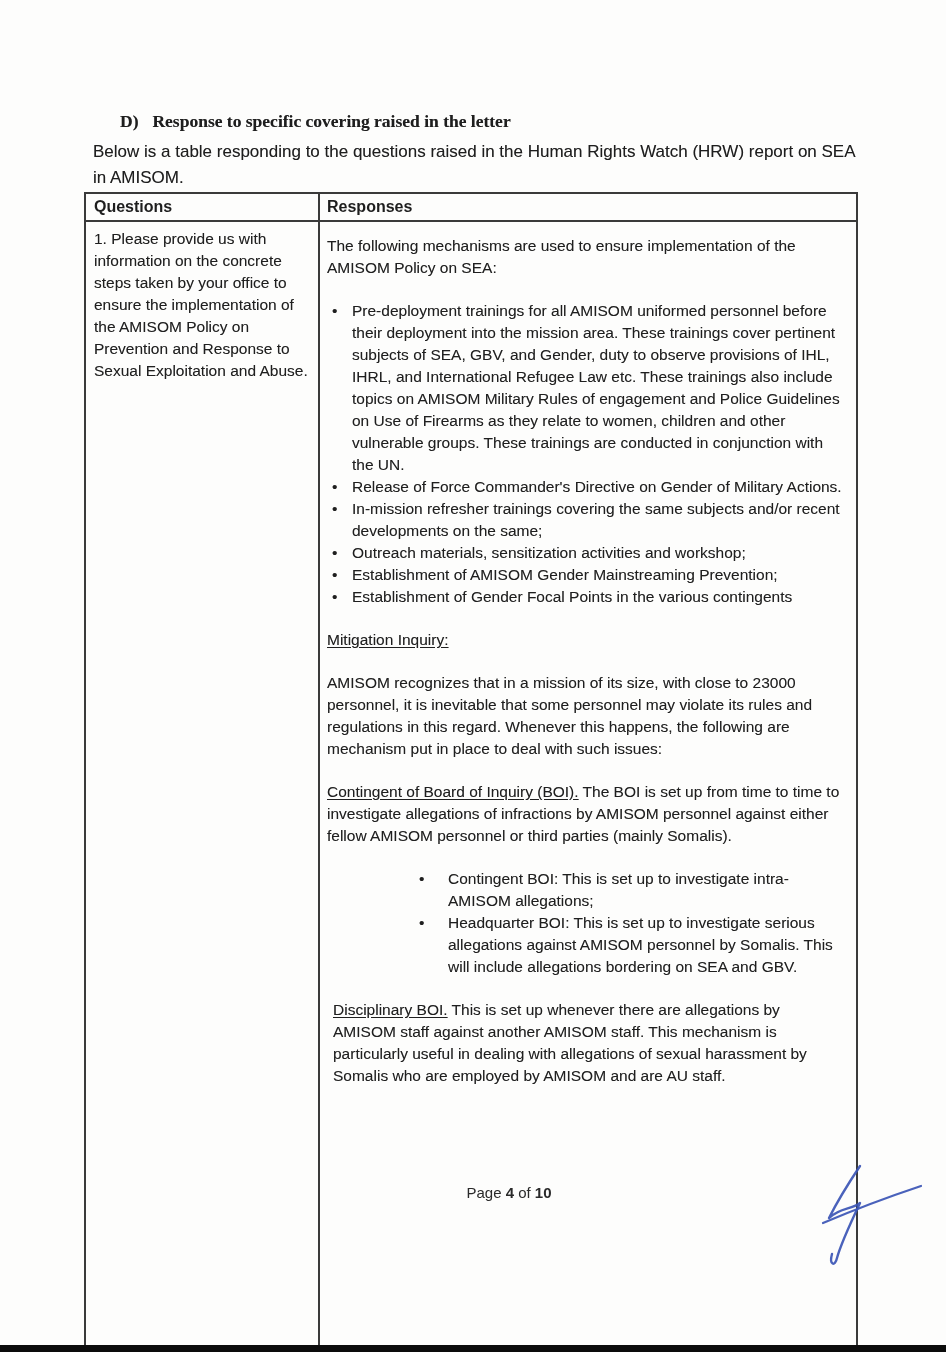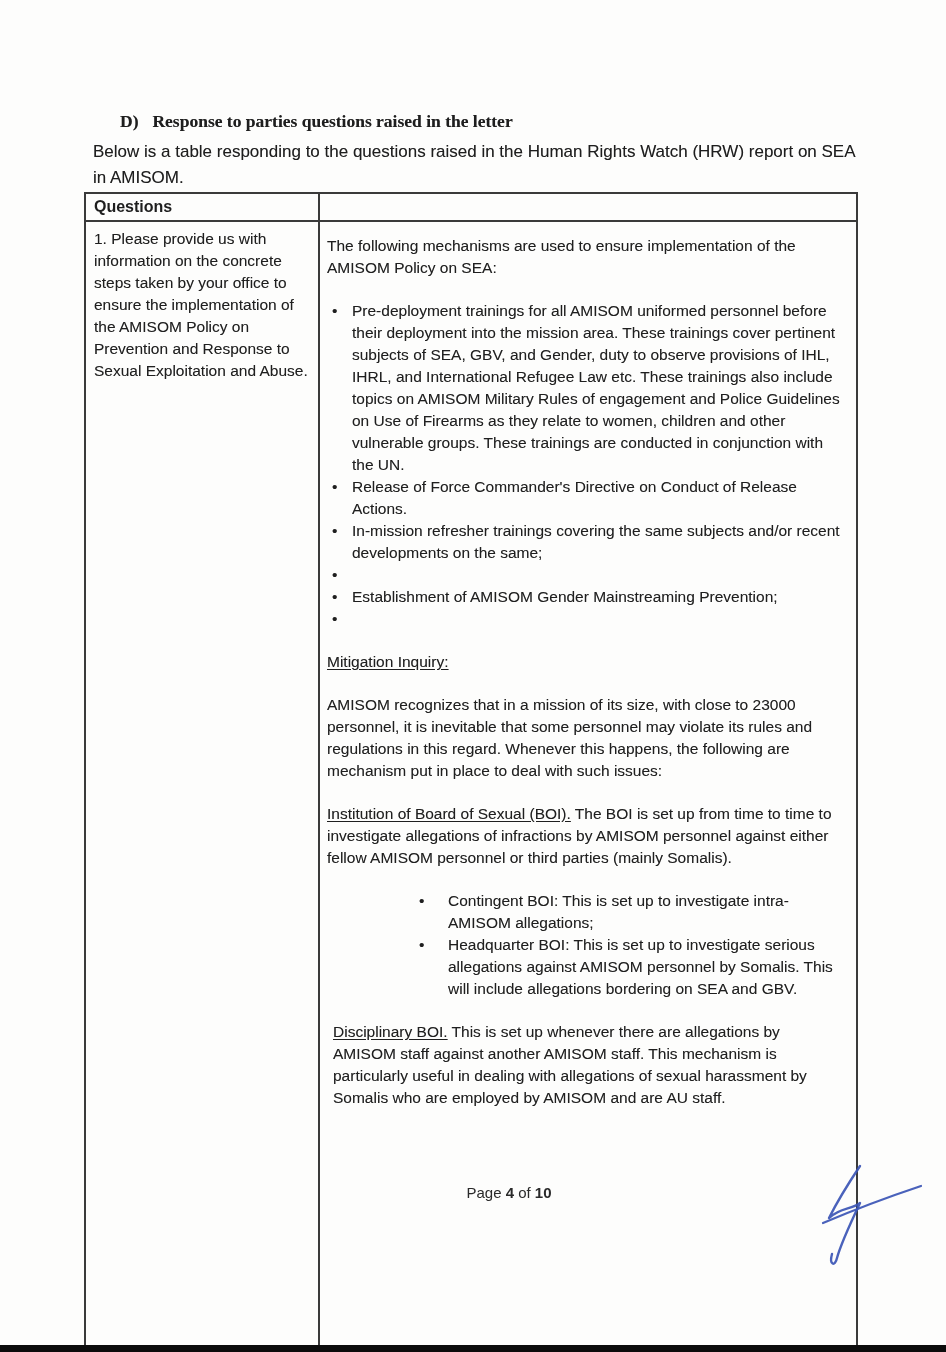--- a/index.html
+++ b/index.html
@@ -75,66 +75,69 @@
     background:#0c0c0c;
   }
 </style>
 </head>
 <body>
 
 <div class="page">
 
   <div class="heading">
     <span>D)</span>
-    <span>Response to parties questions raised in the letter</span>
+    <span>Response to specific covering raised in the letter</span>
   </div>
 
   <div class="intro">Below is a table responding to the questions raised in the Human Rights Watch (HRW) report on SEA in AMISOM.</div>
 
   <div class="doc-table">
     <div class="t-head">
       <div class="cell-q">Questions</div>
+      <div class="cell-r">Responses</div>
     </div>
     <div class="t-body">
       <div class="cell-q">1. Please provide us with information on the concrete steps taken by your office to ensure the implementation of the AMISOM Policy on Prevention and Response to Sexual Exploitation and Abuse.</div>
       <div class="cell-r">
 
         <p class="blk">The following mechanisms are used to ensure implementation of the AMISOM Policy on SEA:</p>
 
 
         <ul class="bullets">
             <li>
             <span class="bullet">•</span>
             <span class="li-text">Pre-deployment trainings for all AMISOM uniformed personnel before their deployment into the mission area. These trainings cover pertinent subjects of SEA, GBV, and Gender, duty to observe provisions of IHL, IHRL, and International Refugee Law etc. These trainings also include topics on AMISOM Military Rules of engagement and Police Guidelines on Use of Firearms as they relate to women, children and other vulnerable groups. These trainings are conducted in conjunction with the UN.</span>
           </li>
             <li>
             <span class="bullet">•</span>
-            <span class="li-text">Release of Force Commander's Directive on Conduct of Release Actions.</span>
+            <span class="li-text">Release of Force Commander's Directive on Gender of Military Actions.</span>
           </li>
             <li>
             <span class="bullet">•</span>
             <span class="li-text">In-mission refresher trainings covering the same subjects and/or recent developments on the same;</span>
           </li>
             <li>
             <span class="bullet">•</span>
+            <span class="li-text">Outreach materials, sensitization activities and workshop;</span>
           </li>
             <li>
             <span class="bullet">•</span>
             <span class="li-text">Establishment of AMISOM Gender Mainstreaming Prevention;</span>
           </li>
             <li>
             <span class="bullet">•</span>
+            <span class="li-text">Establishment of Gender Focal Points in the various contingents</span>
           </li>
           </ul>
 
         <p class="blk"><span class="u">Mitigation Inquiry:</span></p>
 
         <p class="blk">AMISOM recognizes that in a mission of its size, with close to 23000 personnel, it is inevitable that some personnel may violate its rules and regulations in this regard. Whenever this happens, the following are mechanism put in place to deal with such issues:</p>
 
-        <p class="blk"><span class="u">Institution of Board of Sexual (BOI).</span><span> The BOI is set up from time to time to investigate allegations of infractions by AMISOM personnel against either fellow AMISOM personnel or third parties (mainly Somalis).</span></p>
+        <p class="blk"><span class="u">Contingent of Board of Inquiry (BOI).</span><span> The BOI is set up from time to time to investigate allegations of infractions by AMISOM personnel against either fellow AMISOM personnel or third parties (mainly Somalis).</span></p>
 
         <ul class="bullets level2">
             <li>
             <span class="bullet">•</span>
             <span class="li-text">Contingent BOI: This is set up to investigate intra-AMISOM allegations;</span>
           </li>
             <li>
             <span class="bullet">•</span>
             <span class="li-text">Headquarter BOI: This is set up to investigate serious allegations against AMISOM personnel by Somalis. This will include allegations bordering on SEA and GBV.</span>
           </li>

